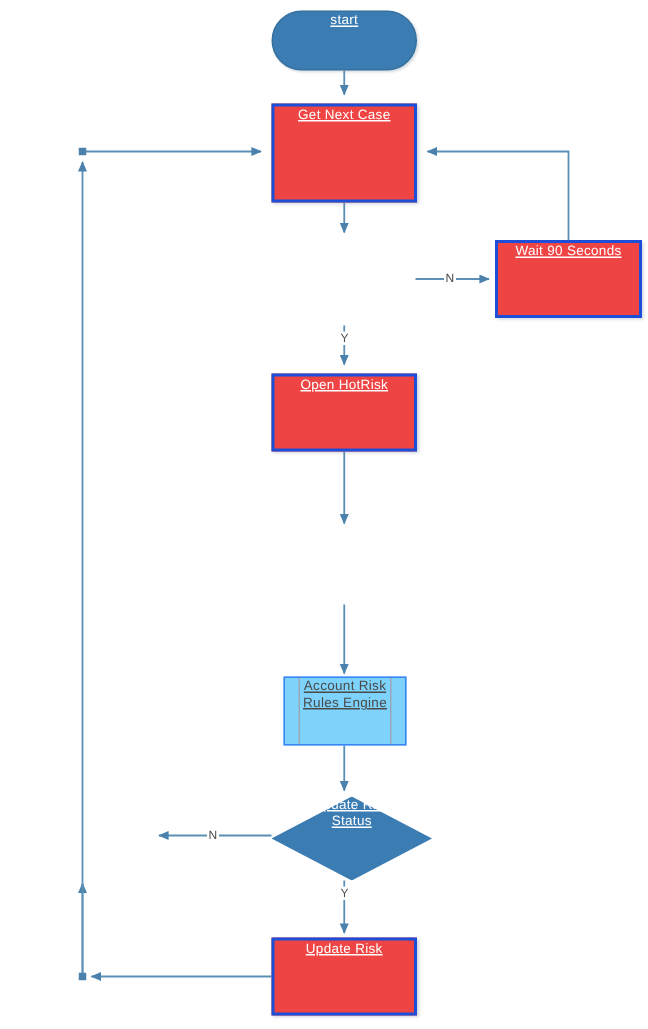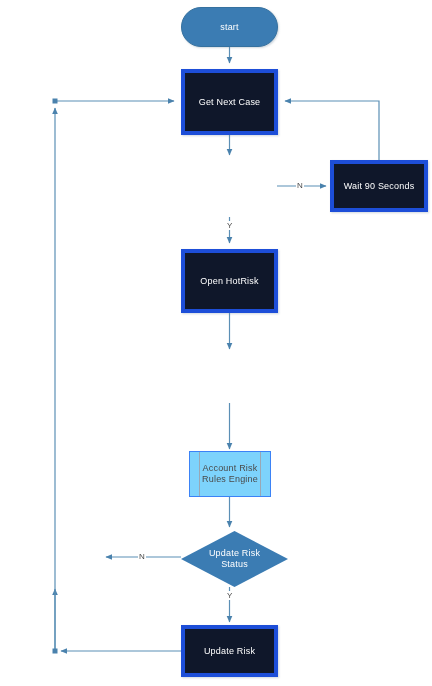--- a/index.html
+++ b/index.html
@@ -23,32 +23,33 @@
     position: absolute;
     left: 0;
     top: 0;
     width: 432px;
     height: 686px;
   }
   .node {
     position: absolute;
     box-sizing: border-box;
     display: flex;
-    align-items: center;
+    align-items: flex-start;
     justify-content: center;
     text-align: center;
     color: #ffffff;
     font-size: 9px;
     line-height: 11px;
     letter-spacing: 0.2px;
     z-index: 3;
+    text-decoration: underline;
   }
   .node.process {
-    background: #0f172a;
-    border: 4px solid #1d4ed8;
+    background: #ef4444;
+    border: 2px solid #1d4ed8;
     box-shadow: 1px 1px 2px rgba(120,140,160,0.35);
   }
   .node.terminator {
     background: #3b7cb3;
     border: 1px solid #35719f;
     border-radius: 22px;
     box-shadow: 1px 1px 2px rgba(120,140,160,0.35);
   }
   .node.predefined {
     background: #7dd3fc;
@@ -144,21 +145,21 @@
 
   <div class="node process" style="left:181px; top:69px; width:97px; height:66px;">
     <span class="label-txt">Get Next Case</span>
   </div>
 
 
   <div class="node process" style="left:330px; top:160px; width:98px; height:52px;">
     <span class="label-txt">Wait 90 Seconds</span>
   </div>
 
-  <div class="node process" style="left:181px; top:249px; width:97px; height:64px;">
+  <div class="node process" style="left:181px; top:249px; width:97px; height:52px;">
     <span class="label-txt">Open HotRisk</span>
   </div>
 
 
   <div class="node predefined" style="left:189px; top:451px; width:82px; height:46px;">
     <span class="inner-left"></span>
     <span class="inner-right"></span>
     <span class="label-txt">Account Risk
 Rules Engine</span>
   </div>

